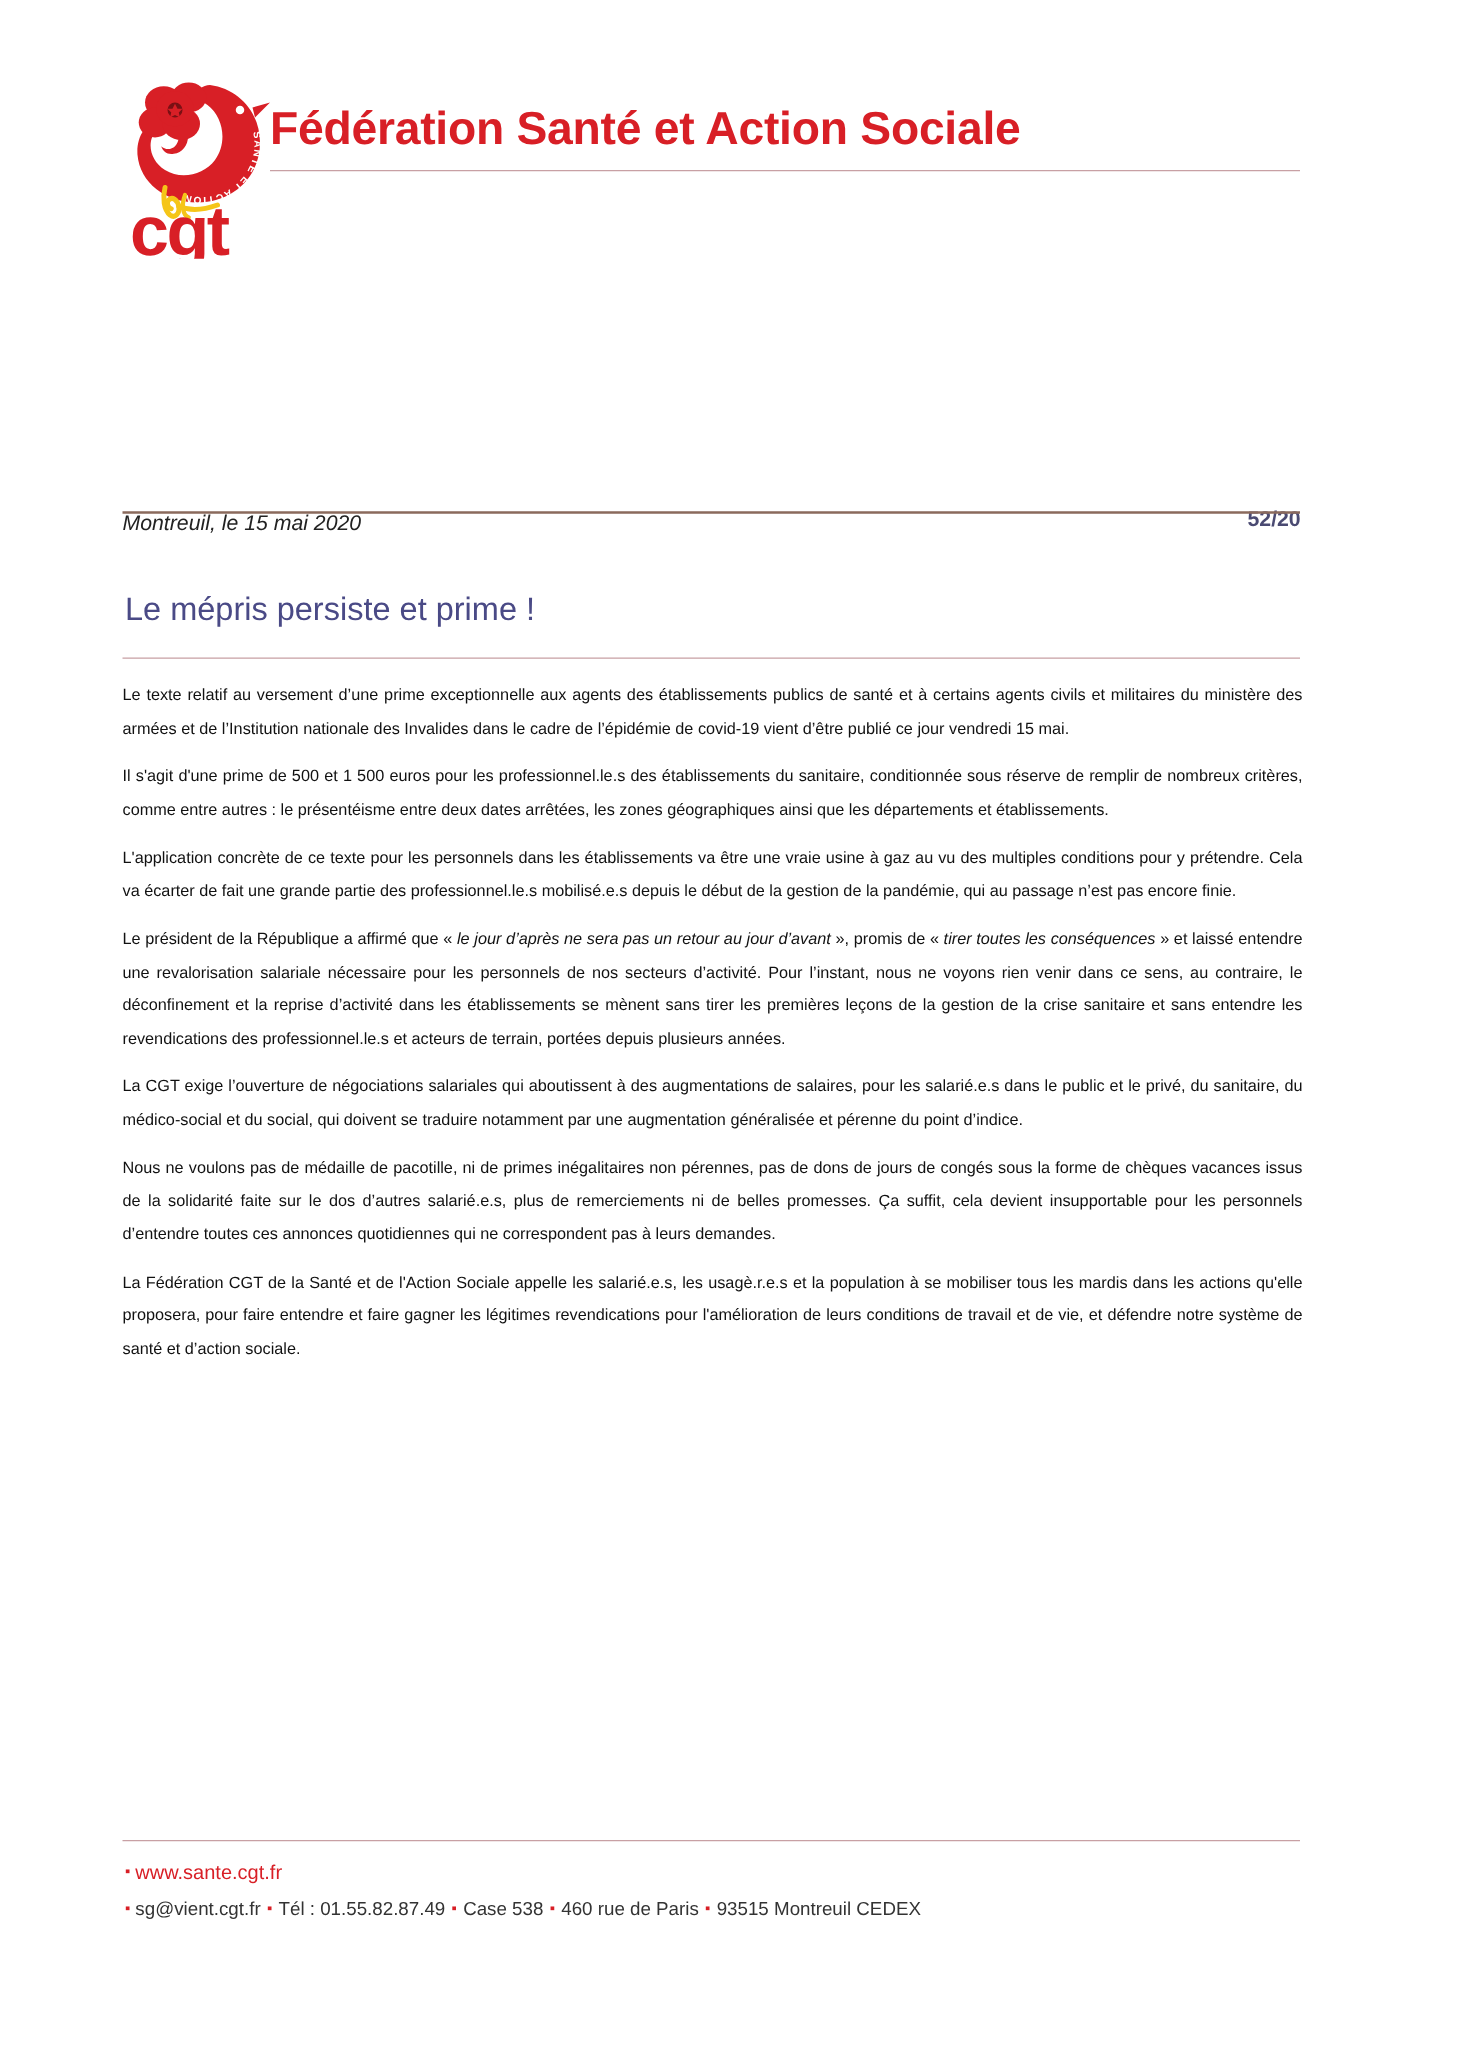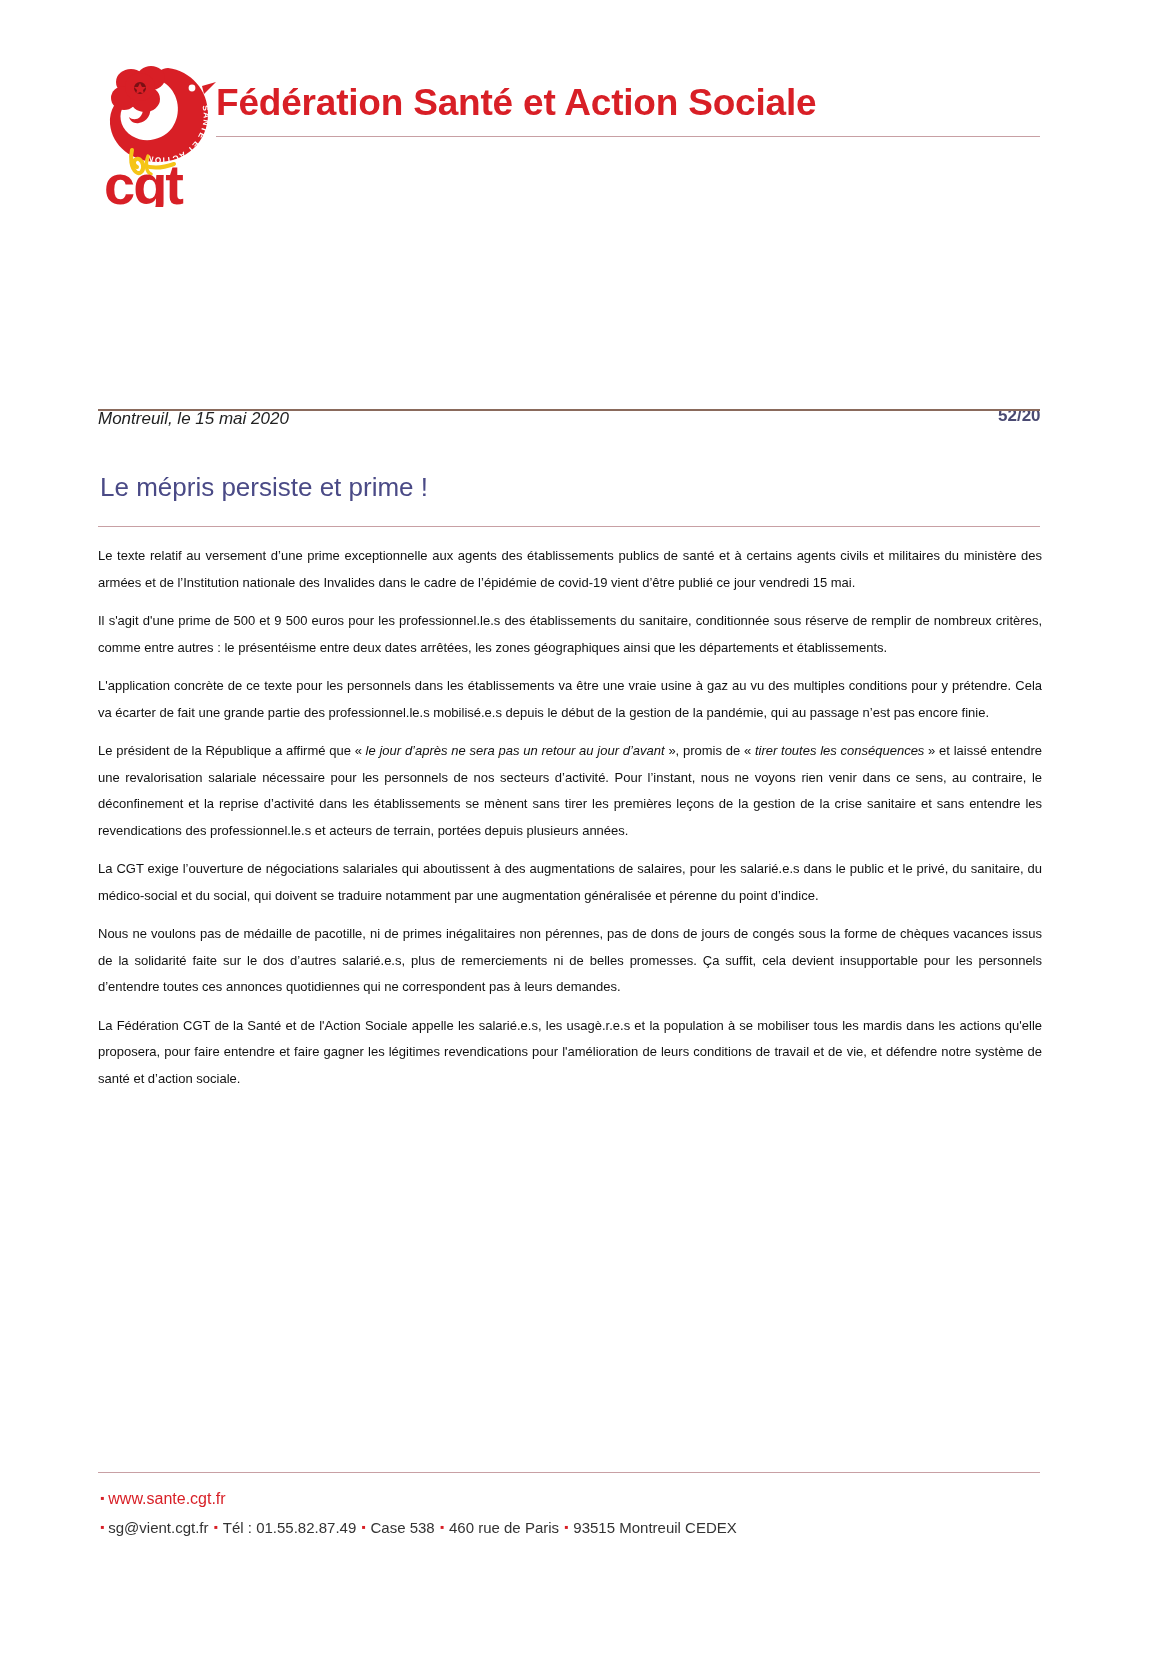--- a/index.html
+++ b/index.html
@@ -239,21 +239,21 @@
   <div class="cp-ref">52/20</div>
   <div class="title-rule"></div>
 
   <div class="doc-date" style="top:409px;text-align:center;">Montreuil, le 15 mai 2020</div>
 
   <div class="headline">Le mépris persiste et prime !</div>
   <div class="headline-rule"></div>
 
   <div class="body-wrap">
     <p class="para">Le texte relatif au versement d’une prime exceptionnelle aux agents des établissements publics de santé et à certains agents civils et militaires du ministère des armées et de l’Institution nationale des Invalides dans le cadre de l’épidémie de covid-19 vient d’être publié ce jour vendredi 15 mai.</p>
-    <p class="para">Il s'agit d'une prime de 500 et 9 500 euros pour les professionnel.le.s des établissements du sanitaire, conditionnée sous réserve de remplir de nombreux critères, comme entre autres : le présentéisme entre deux dates arrêtées, les zones géographiques ainsi que les départements et établissements.</p>
+    <p class="para">Il s'agit d'une prime de 500 et 1 500 euros pour les professionnel.le.s des établissements du sanitaire, conditionnée sous réserve de remplir de nombreux critères, comme entre autres : le présentéisme entre deux dates arrêtées, les zones géographiques ainsi que les départements et établissements.</p>
     <p class="para">L'application concrète de ce texte pour les personnels dans les établissements va être une vraie usine à gaz au vu des multiples conditions pour y prétendre. Cela va écarter de fait une grande partie des professionnel.le.s mobilisé.e.s depuis le début de la gestion de la pandémie, qui au passage n’est pas encore finie.</p>
     <p class="para"><span>Le président de la République a affirmé que « </span><i>le jour d’après ne sera pas un retour au jour d’avant</i><span> », promis de « </span><i>tirer toutes les conséquences</i><span> » et laissé entendre une revalorisation salariale nécessaire pour les personnels de nos secteurs d’activité. Pour l’instant, nous ne voyons rien venir dans ce sens, au contraire, le déconfinement et la reprise d’activité dans les établissements se mènent sans tirer les premières leçons de la gestion de la crise sanitaire et sans entendre les revendications des professionnel.le.s et acteurs de terrain, portées depuis plusieurs années.</span></p>
     <p class="para">La CGT exige l’ouverture de négociations salariales qui aboutissent à des augmentations de salaires, pour les salarié.e.s dans le public et le privé, du sanitaire, du médico-social et du social, qui doivent se traduire notamment par une augmentation généralisée et pérenne du point d’indice.</p>
     <p class="para">Nous ne voulons pas de médaille de pacotille, ni de primes inégalitaires non pérennes, pas de dons de jours de congés sous la forme de chèques vacances issus de la solidarité faite sur le dos d’autres salarié.e.s, plus de remerciements ni de belles promesses. Ça suffit, cela devient insupportable pour les personnels d’entendre toutes ces annonces quotidiennes qui ne correspondent pas à leurs demandes.</p>
     <p class="para">La Fédération CGT de la Santé et de l'Action Sociale appelle les salarié.e.s, les usagè.r.e.s et la population à se mobiliser tous les mardis dans les actions qu'elle proposera, pour faire entendre et faire gagner les légitimes revendications pour l'amélioration de leurs conditions de travail et de vie, et défendre notre système de santé et d’action sociale.</p>
   </div>
 
   <div class="footer">
     <div class="footer-rule"></div>
 

